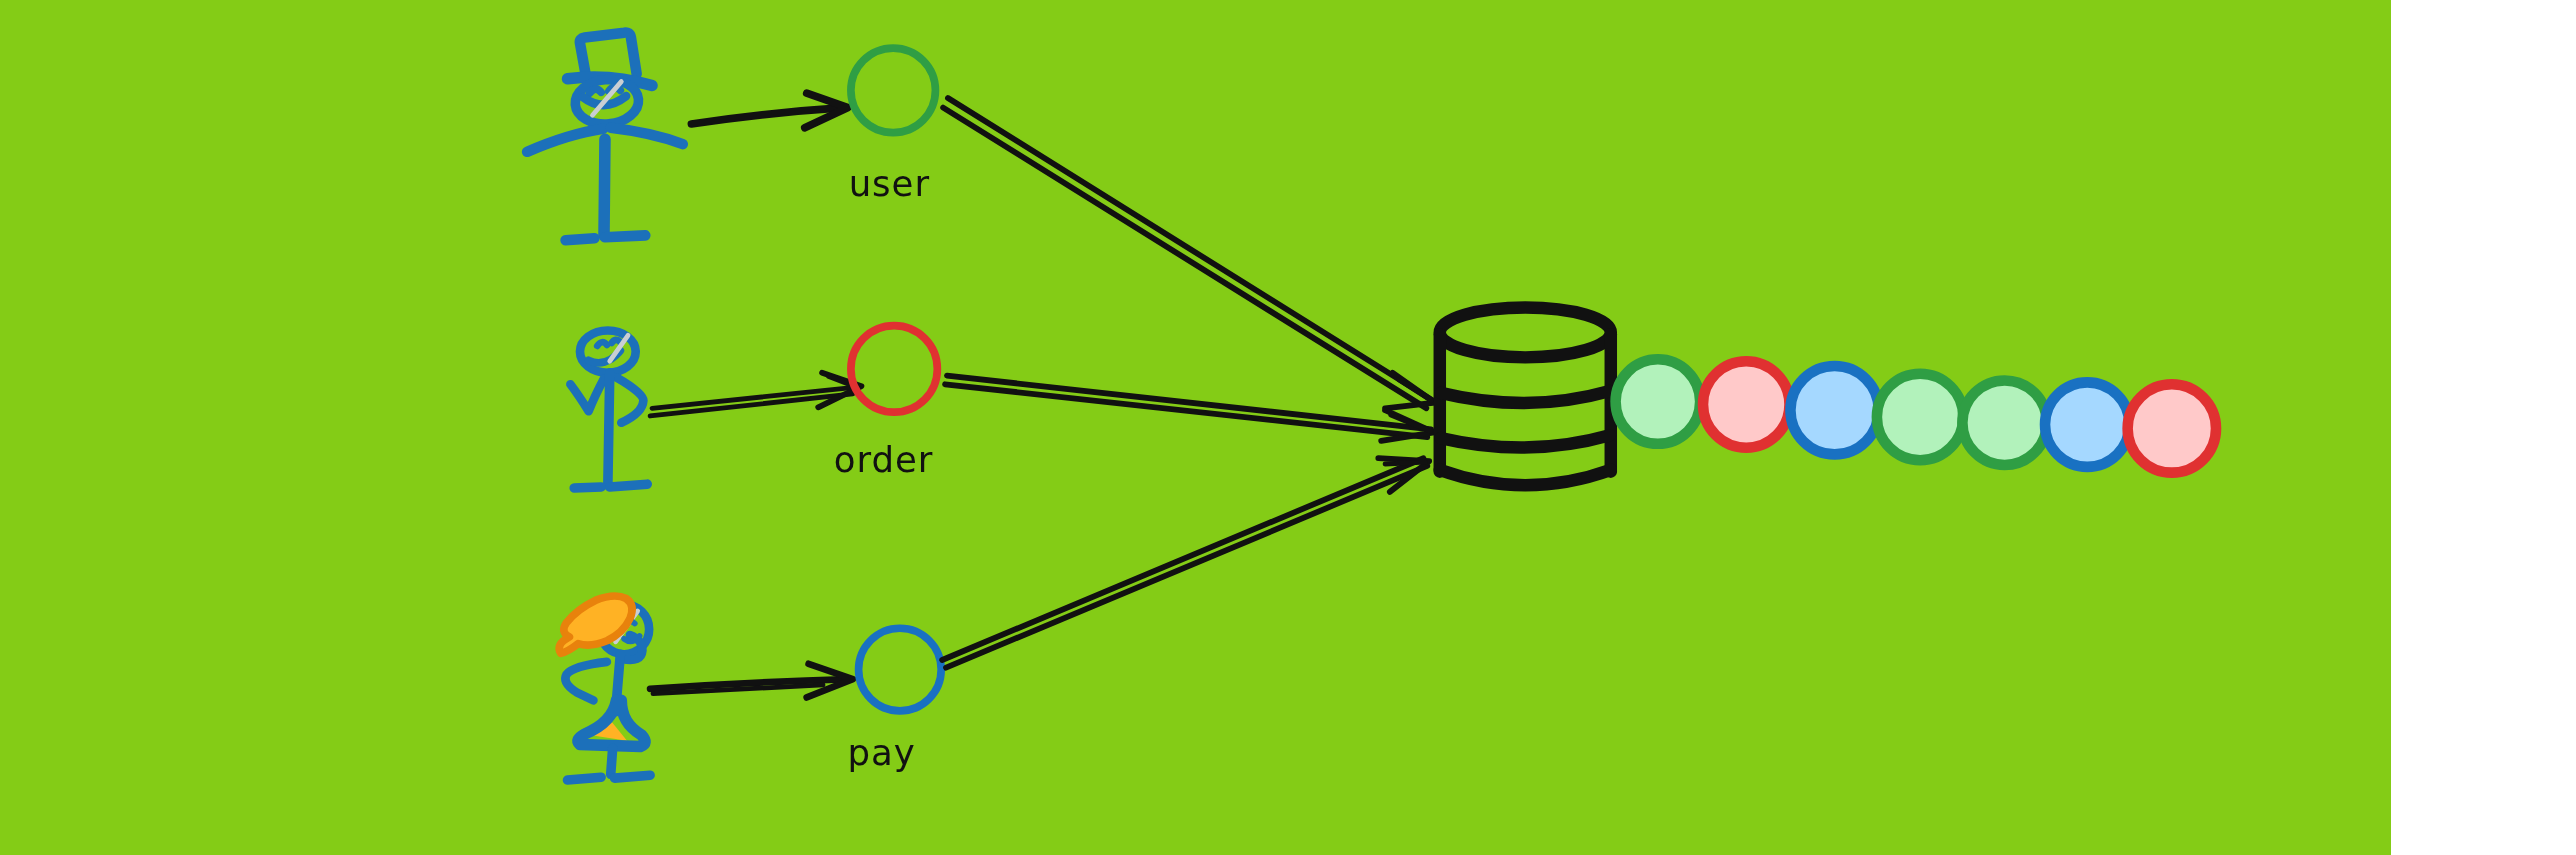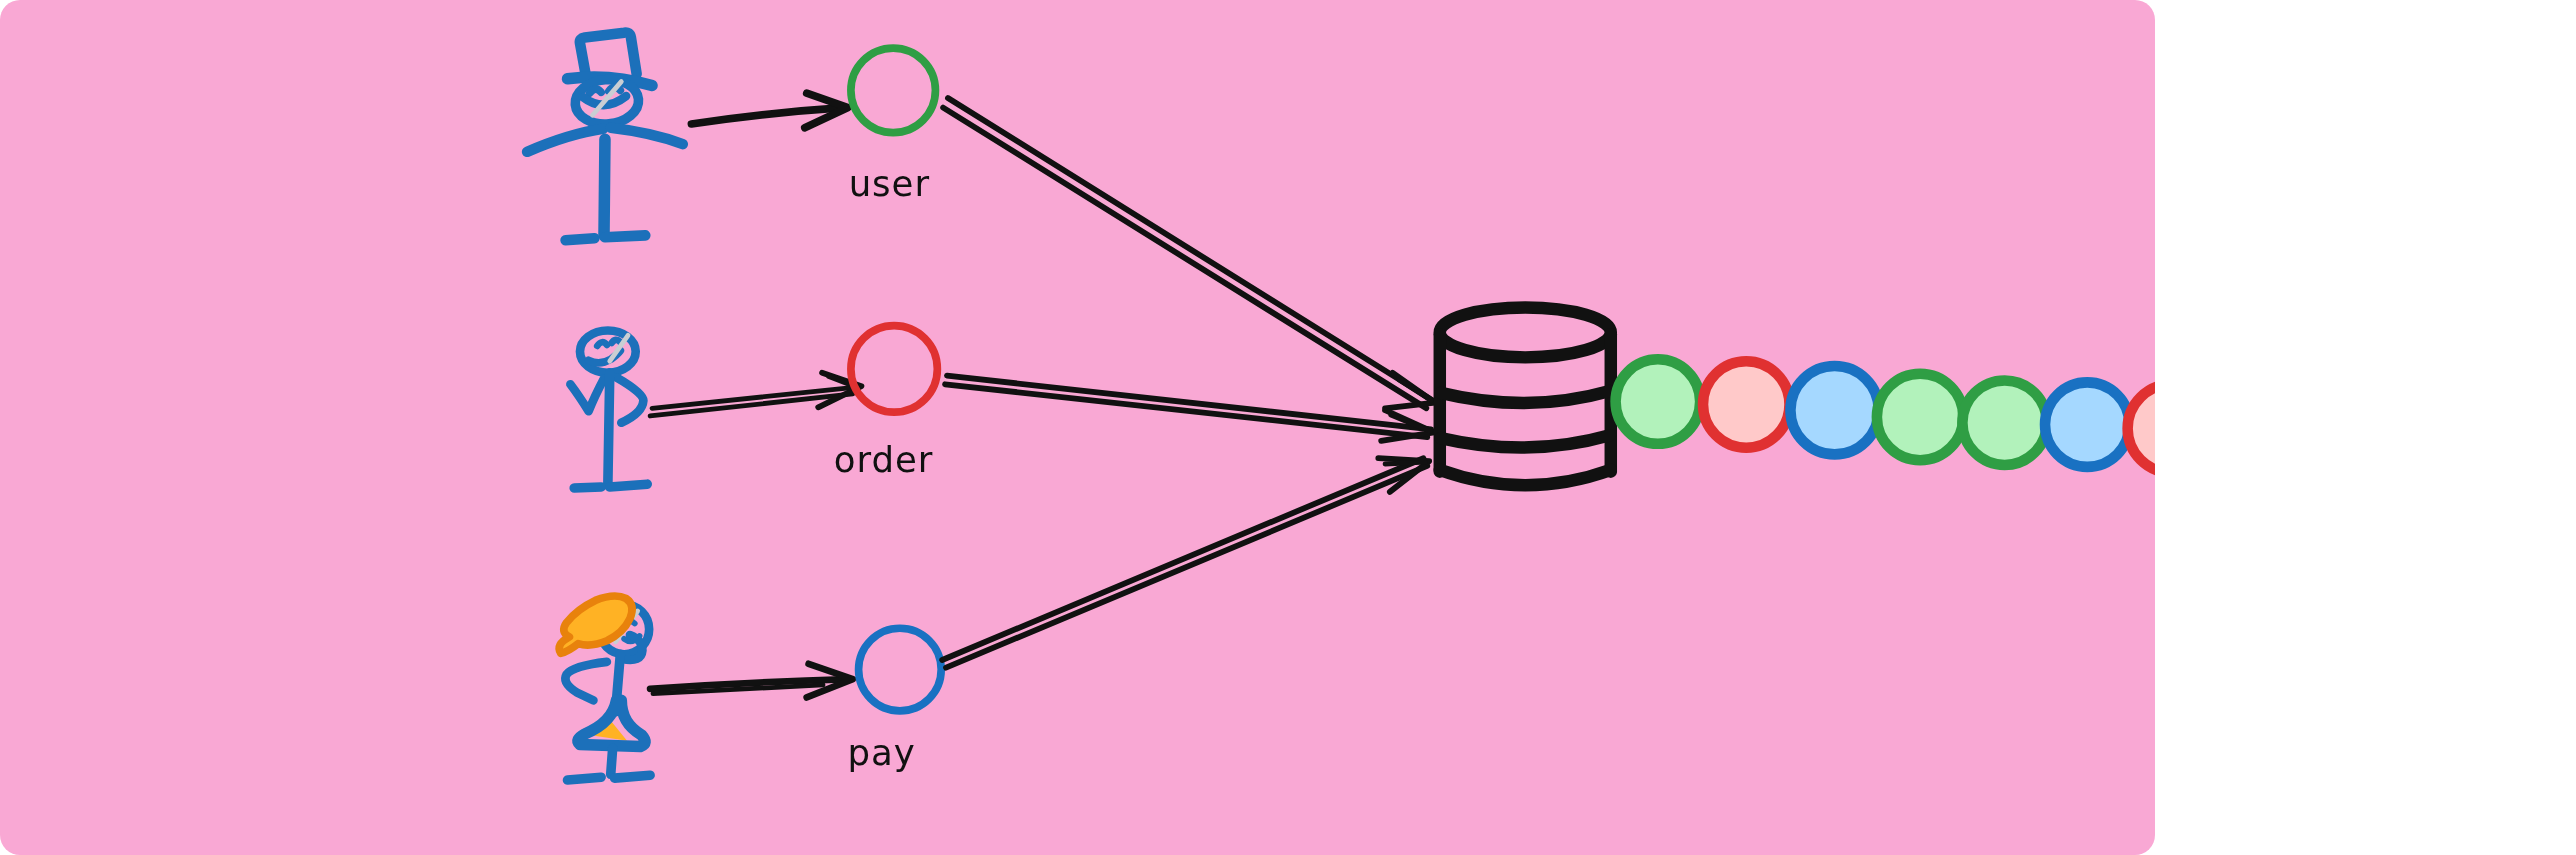--- a/index.html
+++ b/index.html
@@ -1,22 +1,21 @@
 <!DOCTYPE html>
 <html><head>
 <meta charset="utf-8">
 <style>
   html, body { margin: 0; padding: 0; background: #ffffff; }
   .canvas {
     position: relative;
-    width: 2155px;
+    width: 2391px;
     height: 855px;
-    background: #f9a8d4;
+    background: #84cc16;
     overflow: hidden;
-    border-radius: 20px;
   }
   svg { display: block; }
   .sketch { stroke-linecap: round; stroke-linejoin: round; fill: none; }
   .label {
     font-family: "DejaVu Sans", "Liberation Sans", sans-serif;
     font-size: 37px;
     letter-spacing: 1px;
   }
 </style>
 </head>

